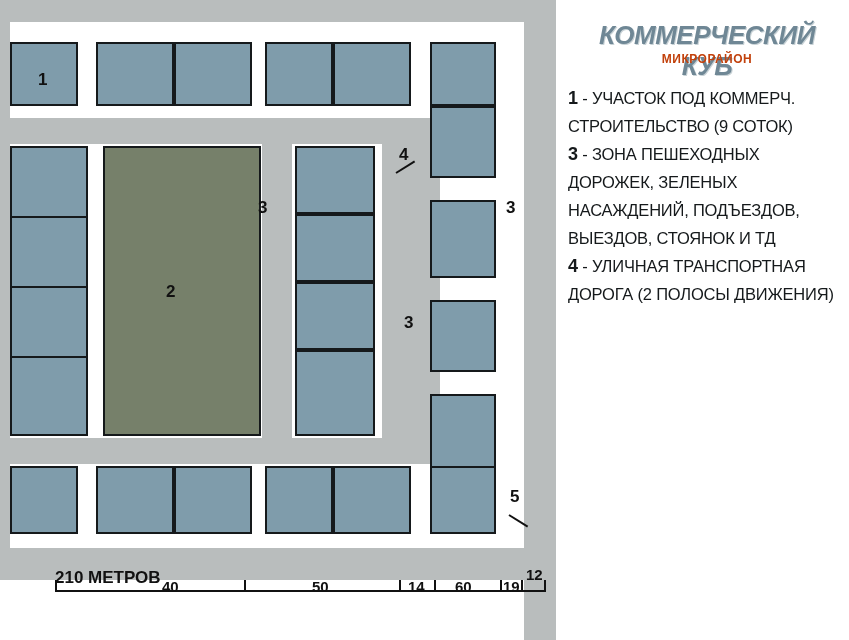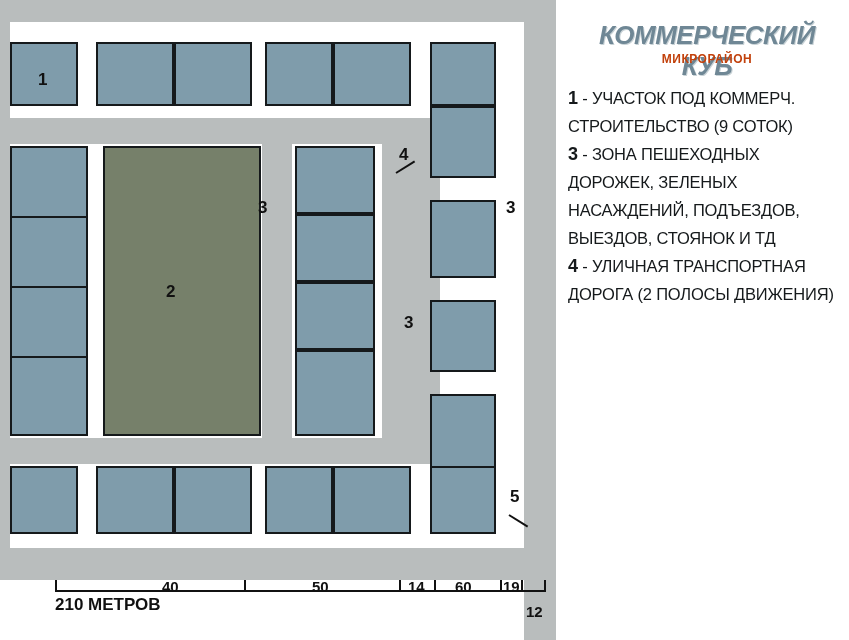--- a/index.html
+++ b/index.html
@@ -228,23 +228,23 @@
     <div class="scale-line" style="left:434px; top:580px; width:2px; height:12px;"></div>
     <div class="scale-line" style="left:500px; top:580px; width:2px; height:12px;"></div>
     <div class="scale-line" style="left:521px; top:580px; width:2px; height:12px;"></div>
     <div class="scale-line" style="left:544px; top:580px; width:2px; height:12px;"></div>
 
     <div class="scale-num" style="left:162px; top:578px;">40</div>
     <div class="scale-num" style="left:312px; top:578px;">50</div>
     <div class="scale-num" style="left:408px; top:578px;">14</div>
     <div class="scale-num" style="left:455px; top:578px;">60</div>
     <div class="scale-num" style="left:503px; top:578px;">19</div>
-    <div class="scale-num" style="left:526px; top:603px;">12</div>
-
-    <div class="scale-total" style="left:55px; top:595px;">210 МЕТРОВ</div>
+    <div class="scale-num" style="left:526px; top:566px;">12</div>
+
+    <div class="scale-total" style="left:55px; top:568px;">210 МЕТРОВ</div>
   </div>
 
   <div class="legend-divider"></div>
 
   <div id="legend-panel">
     <div id="legend-title">КОММЕРЧЕСКИЙ КУБ</div>
     <div id="legend-subtitle">МИКРОРАЙОН</div>
 
     <div id="legend-list">
       <p class="legend-entry">

